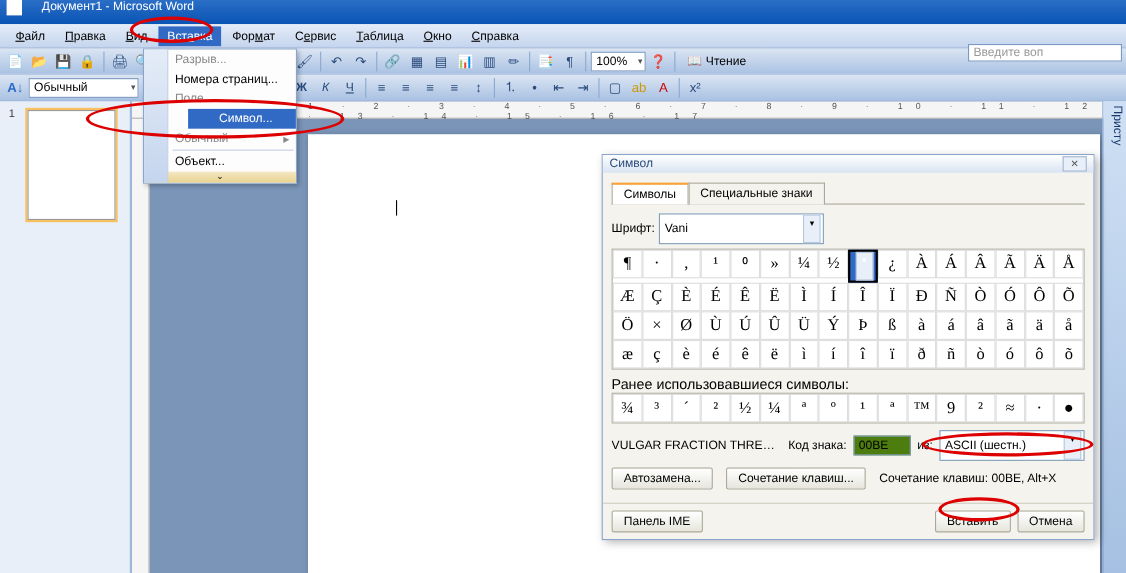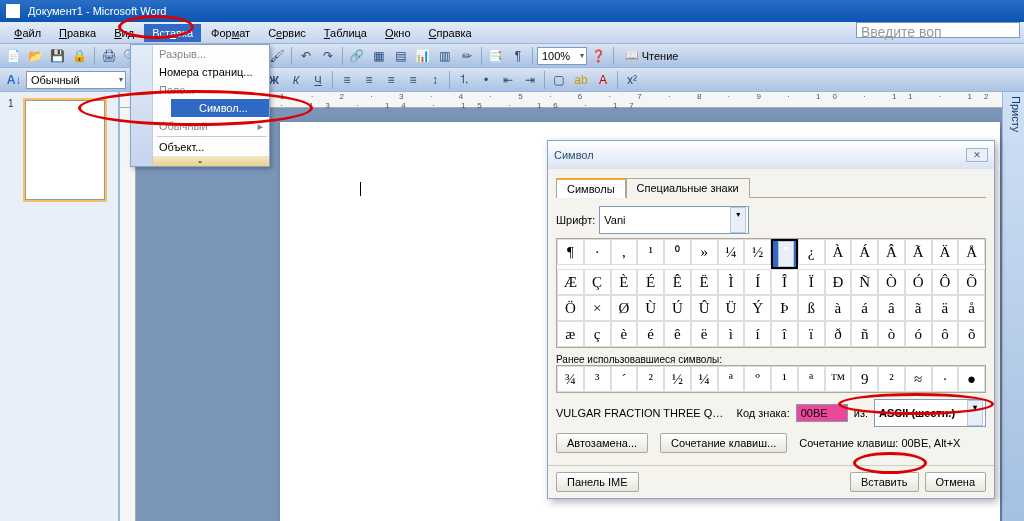--- a/index.html
+++ b/index.html
@@ -1,23 +1,23 @@
 <!DOCTYPE html>
 <html><head>
 <meta charset="utf-8">
 <style>
   * { box-sizing: border-box; margin: 0; padding: 0; font-family: Tahoma, sans-serif; font-size: 11px; }
   body { background: #f0f0f0; width: 1024px; height: 521px; overflow: hidden; position: relative; }
-  .titlebar { height: 22px; background: linear-gradient(#2a6ec6,#0a54b4); color: #fff; display: flex; align-items: center; padding: 0 6px; gap: 8px; }
+  .titlebar { height: 22px; background: linear-gradient(#2a6ec6,#0a54b4); color: #fff; display: flex; align-items: flex-start; padding: 0 6px; gap: 18px; }
   .titlebar .doc-icon { width: 14px; height: 14px; background: #fff; display: inline-block; }
   .menubar { height: 22px; background: linear-gradient(#e4ecf7,#c5d5ee); border-bottom: 1px solid #9cb6dd; display: flex; align-items: center; padding: 0 6px; gap: 2px; position: relative; }
   .menu-item { padding: 3px 8px; cursor: default; }
   .menu-item.active { background: #316ac5; color: #fff; }
   .menu-item u { text-decoration: underline; }
-  .typehelp { position: absolute; right: 4px; top: 0; width: 164px; height: 16px; background: #fff; border: 1px solid #7a9ac1; color: #999; padding: 1px 4px; font-size: 14px; }
+  .typehelp { position: absolute; right: 4px; top: 18px; width: 140px; height: 16px; background: #fff; border: 1px solid #7a9ac1; color: #999; padding: 1px 4px; font-size: 11px; }
   .toolbar { height: 24px; background: linear-gradient(#dbe5f3,#aac2e3); border-bottom: 1px solid #9cb6dd; display: flex; align-items: center; padding: 0 4px; gap: 2px; }
   .toolbar2 { height: 24px; background: linear-gradient(#dbe5f3,#aac2e3); border-bottom: 1px solid #9cb6dd; display: flex; align-items: center; padding: 0 4px; gap: 2px; }
   .tbtn { width: 20px; height: 20px; border: 1px solid transparent; display: inline-flex; align-items: center; justify-content: center; font-size: 12px; color: #2a4b7c; }
   .sep { width: 1px; height: 18px; background: #8ca8cf; margin: 0 2px; }
   .combo { height: 18px; background: #fff; border: 1px solid #7a9ac1; display: inline-flex; align-items: center; padding: 0 14px 0 4px; position: relative; font-size: 11px; }
   .combo::after { content: "▾"; position: absolute; right: 2px; font-size: 8px; color: #555; }
   .style-combo { width: 100px; }
   .font-combo { width: 120px; }
   .zoom-combo { width: 50px; }
   .read-btn { padding: 0 6px; height: 18px; border: 1px solid transparent; display: inline-flex; align-items: center; gap: 3px; }
@@ -35,38 +35,38 @@
   
   .dropdown { position: absolute; top: 44px; left: 130px; width: 140px; background: #fdfdfd; border: 1px solid #8aa5cb; box-shadow: 2px 2px 4px rgba(0,0,0,.25); z-index: 5; }
   .dd-strip { position: absolute; left:0; top:0; bottom:0; width:22px; background: linear-gradient(#e4ecf7,#c5d5ee); border-right:1px solid #c0cee4;}
   .dd-item { padding: 3px 6px 3px 28px; color: #888; position: relative; }
   .dd-item.enabled { color: #000; }
   .dd-item.hl { background: #316ac5; color: #fff; margin-left: 40px; }
   .dd-sep { height:1px; background:#c0cee4; margin:1px 2px 1px 26px; }
   .dd-expand { height:10px; background: linear-gradient(#f3e7c4,#e9d38f); text-align:center; font-size:8px; line-height:10px; }
   
   .dialog { position: absolute; left: 547px; top: 140px; width: 448px; background: #f4f3ee; border: 1px solid #8aa5cb; box-shadow: 3px 3px 8px rgba(0,0,0,.3); z-index: 20; }
-  .dlg-title { height: 28px; background: linear-gradient(#fff,#d8e4f2); display: flex; align-items: center; padding: 0 6px; font-size: 11px; color:#2a4b7c; }
+  .dlg-title { height: 16px; background: linear-gradient(#fff,#d8e4f2); display: flex; align-items: center; padding: 0 6px; font-size: 11px; color:#2a4b7c; }
   .dlg-close { margin-left:auto; width:22px; height:14px; border:1px solid #a0b4cf; background:#e8eff8; text-align:center; font-size:9px; line-height:12px; color:#555;}
   .dlg-body { padding: 8px; }
   .tabs { display:flex; border-bottom:1px solid #aca899; margin-bottom:8px;}
   .tab { padding:3px 10px; border:1px solid #aca899; border-bottom:none; background:#f4f3ee; position:relative; top:1px; }
   .tab.active { background:#fff; border-top:2px solid #f8a23c; }
   .frow { display:flex; align-items:center; gap:4px; margin:4px 0; font-size:11px;}
   .frow label { }
   .sel { height:18px; border:1px solid #7f9db9; background:#fff; padding:13px 4px; display:inline-flex; align-items:center; flex:1; position:relative;}
   .sel::after{content:"▾"; position:absolute; right:2px; font-size:8px; background:#e8eff8; border:1px solid #b5c7df; width:14px; text-align:center; top:0; bottom:0; line-height:14px;}
   .chargrid { display:grid; grid-template-columns: repeat(16, 1fr); border:1px solid #aca899; margin:2px 0 6px 0; background:#fff;}
   .cell { border:1px solid #ddd; height:26px; display:flex; align-items:center; justify-content:center; font-family: "Times New Roman", serif; font-size:15px; }
   .cell.sel { background:#316ac5; color:#fff; border:2px solid #000; }
-  .recent-lbl { font-size:10px; margin-top:2px;}
+  .recent-lbl { font-size:13px; margin-top:2px;}
   .recentgrid { display:grid; grid-template-columns: repeat(16, 1fr); border:1px solid #aca899; background:#fff;}
   .rcell { border:1px solid #ddd; height:26px; display:flex; align-items:center; justify-content:center; font-family:"Times New Roman",serif; font-size:15px;}
   .mrow { display:flex; align-items:center; gap:6px; margin-top:6px; font-size:11px;}
-  .txtfield { border:1px solid #7f9db9; background:#ec4899; height:18px; padding:1px 4px; width:52px; display:inline-flex; align-items:center;}
+  .txtfield { border:1px solid #7f9db9; background:#4d7c0f; height:18px; padding:1px 4px; width:52px; display:inline-flex; align-items:center;}
   .btn { height:20px; padding:0 10px; border:1px solid #aca899; background:linear-gradient(#fff,#e6e6de); display:inline-flex; align-items:center; border-radius:2px;}
   .dlg-buttons { display:flex; gap:6px; justify-content:flex-end; padding:6px 8px; border-top:1px solid #d0cdbf; margin-top:4px;}
   .btnrow { display:flex; gap:12px; margin-top:6px;}
   
   .anno { position:absolute; border:3px solid #d00; border-radius:50%; pointer-events:none; z-index:50;}
   .anno1 { left:118px; top:15px; width:76px; height:24px;}
   .anno2 { left:78px; top:90px; width:235px; height:36px;}
   .anno3 { left:838px; top:393px; width:156px; height:22px;}
   .anno4 { left:853px; top:452px; width:74px; height:22px;}
 </style>
@@ -290,21 +290,21 @@
         <div class="rcell">²</div>
         <div class="rcell">≈</div>
         <div class="rcell">·</div>
         <div class="rcell">●</div>
       </div>
     <div class="mrow">
       <span style="flex:1;white-space:nowrap;overflow:hidden;text-overflow:ellipsis;">VULGAR FRACTION THREE QUARTE...</span>
       <span>Код знака:</span>
       <span class="txtfield">00BE</span>
       <span>из:</span>
-      <span class="sel" style="width:112px;flex:none;font-weight:bold;">ASCII (шестн.)</span>
+      <span class="sel" style="width:132px;flex:none;">ASCII (шестн.)</span>
     </div>
     <div class="btnrow">
       <span class="btn">Автозамена...</span>
       <span class="btn">Сочетание клавиш...</span>
       <span style="align-self:center;font-size:11px;">Сочетание клавиш: 00BE, Alt+X</span>
     </div>
   </div>
   <div class="dlg-buttons">
     <span class="btn" style="margin-right:auto;">Панель IME</span>
     <span class="btn">Вставить</span>

